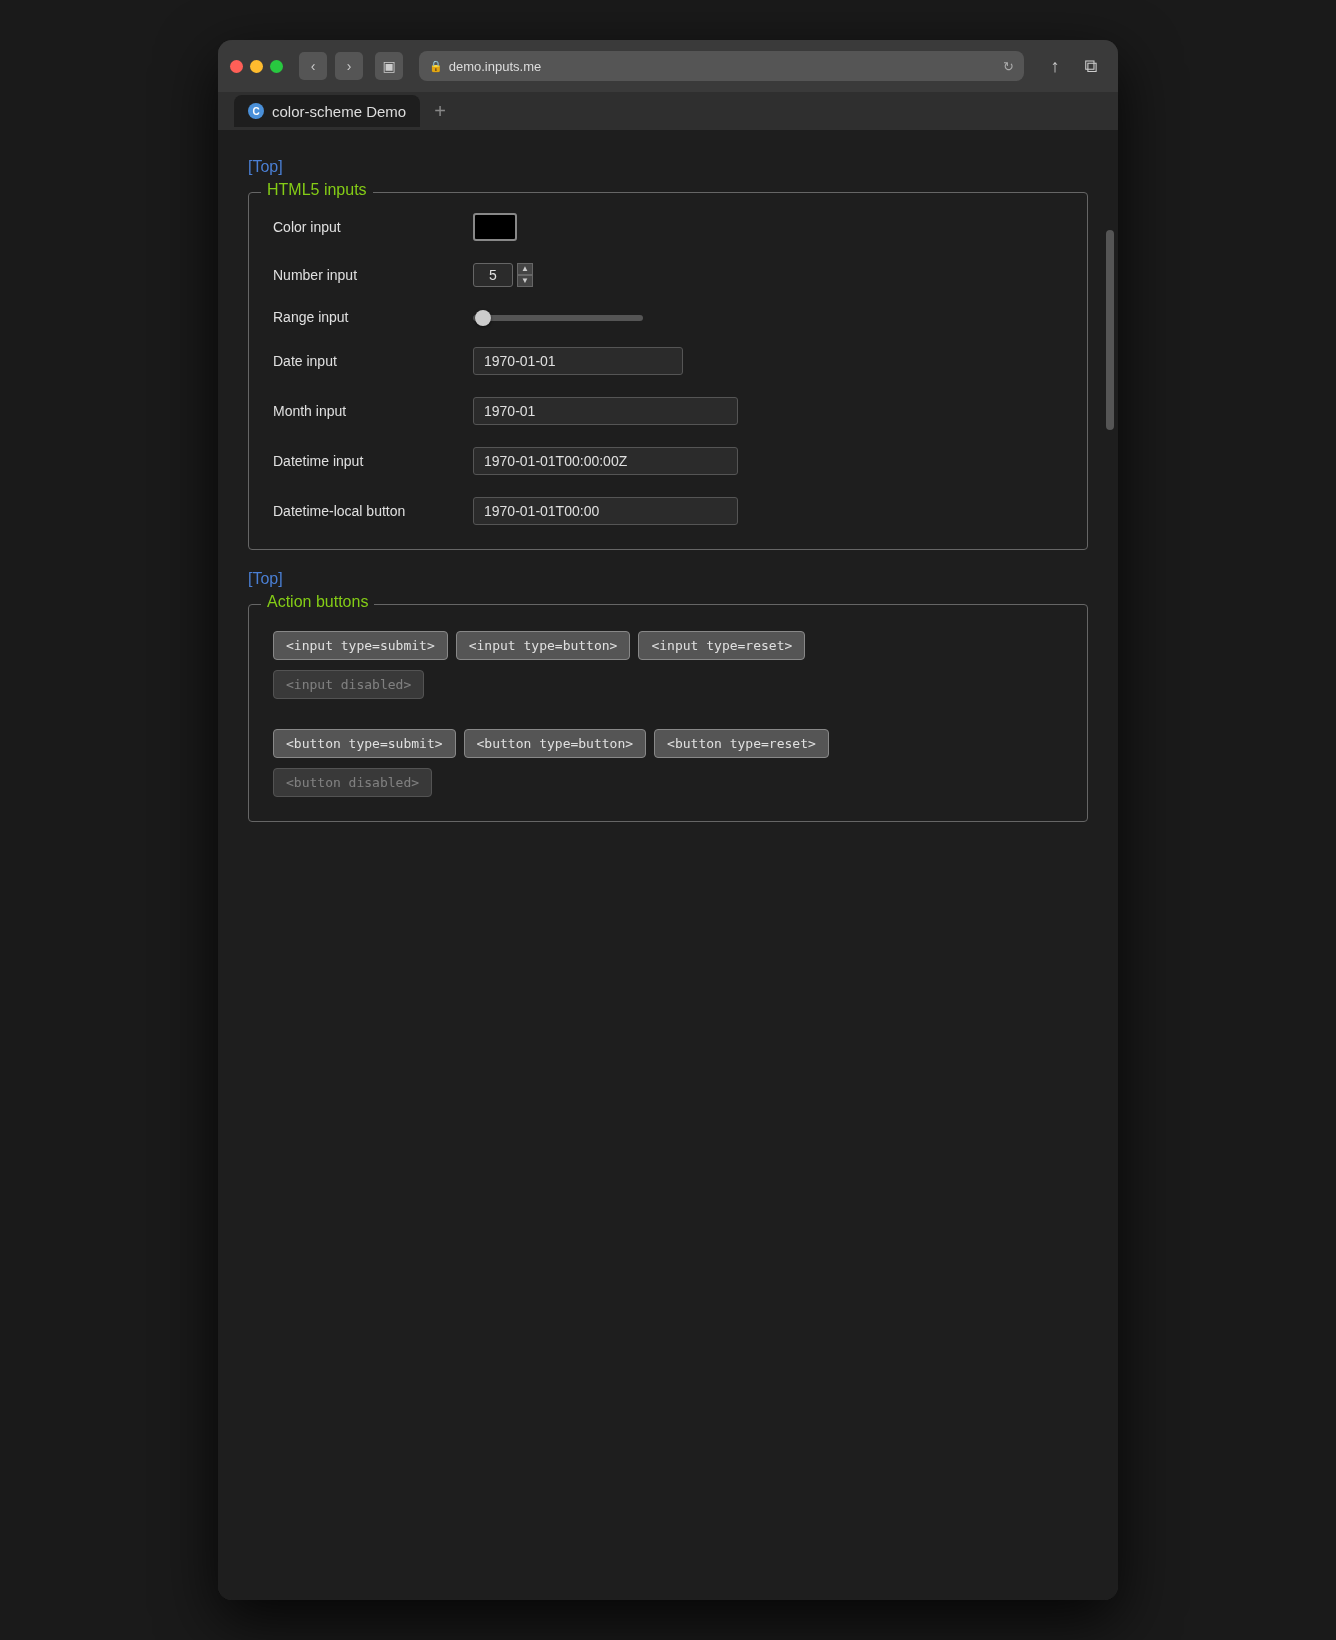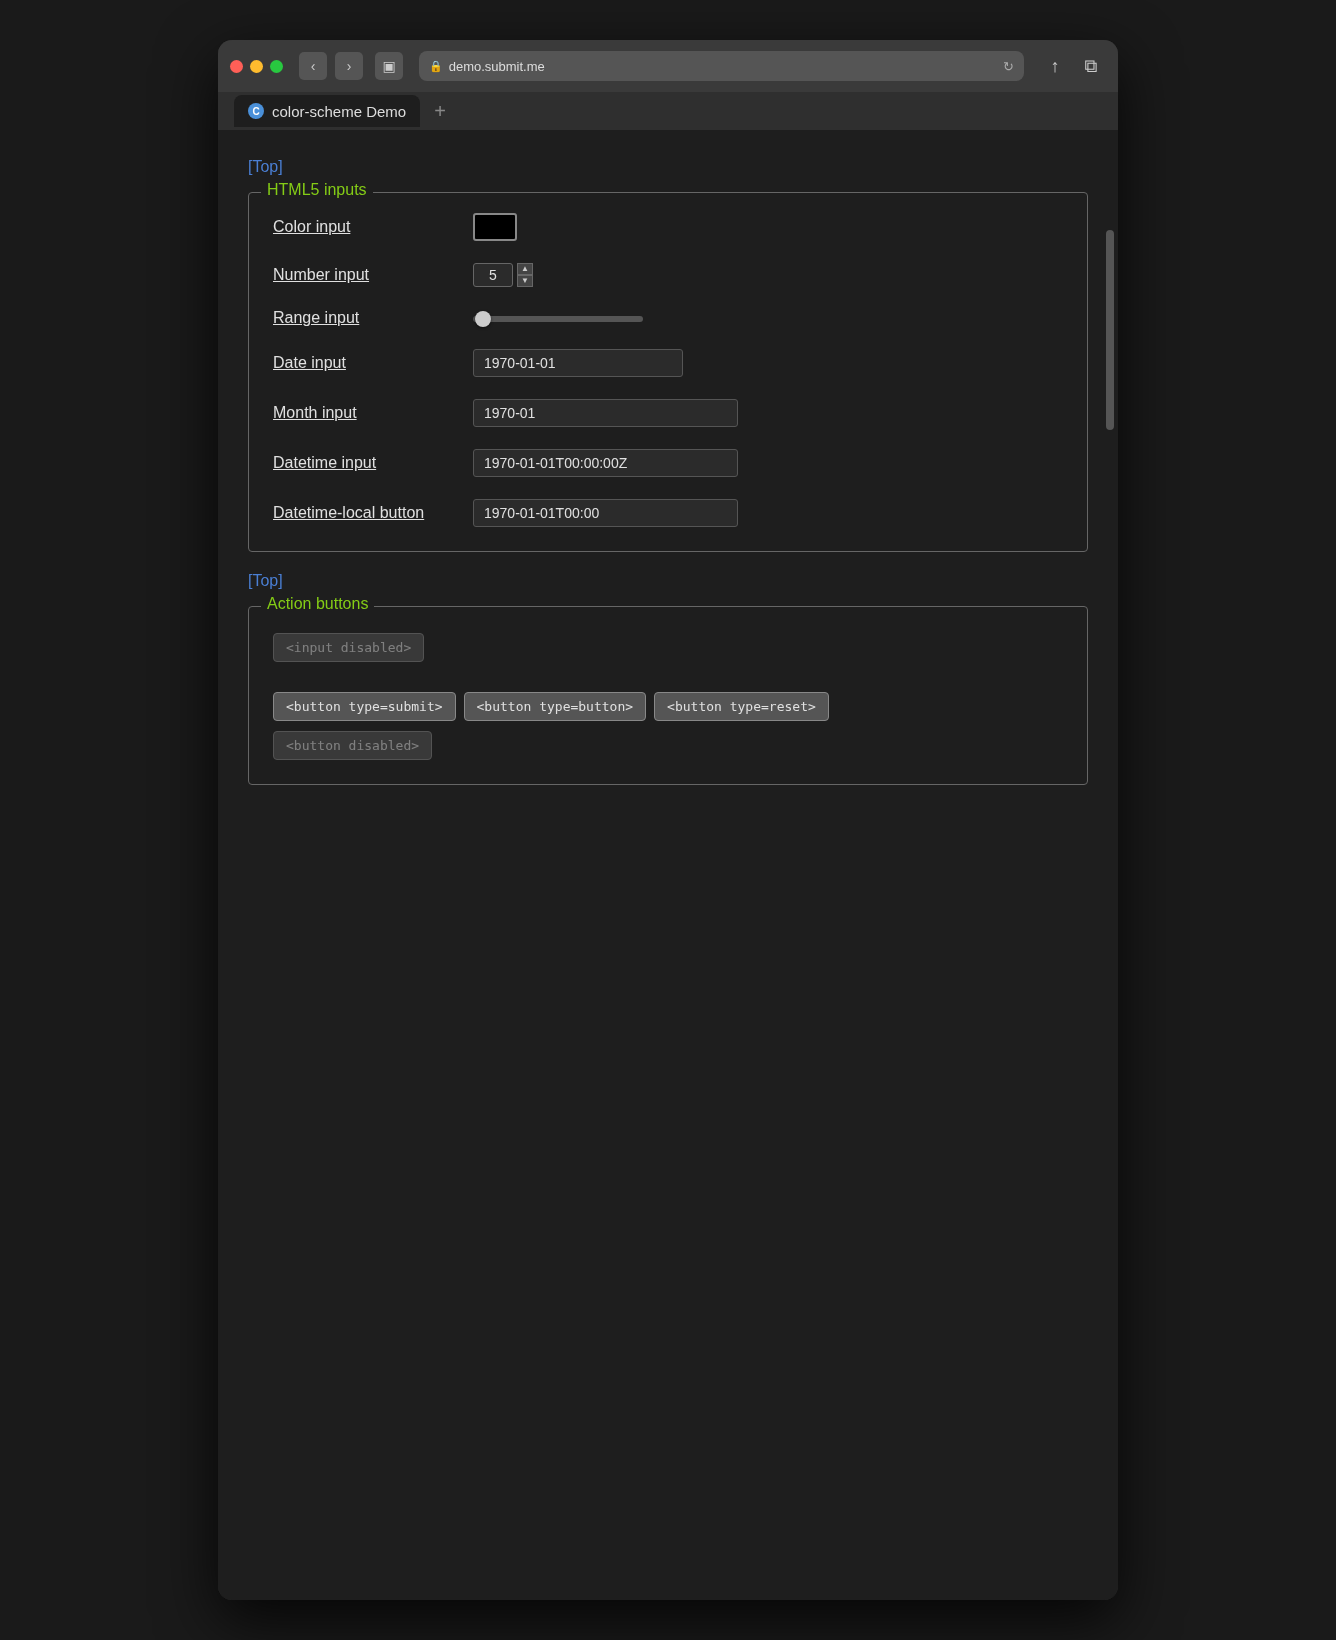--- a/index.html
+++ b/index.html
@@ -233,24 +233,23 @@
       align-items: center;
       margin-bottom: 22px;
     }
 
     .input-row:last-child {
       margin-bottom: 0;
     }
 
     .input-label {
       color: #e0e0e0;
-      font-size: 16px;
+      font-size: 14px;
       min-width: 200px;
       flex-shrink: 0;
-      text-decoration: underline;
     }
 
     
     .color-swatch {
       width: 44px;
       height: 28px;
       background: #000;
       border: 2px solid #888;
       border-radius: 3px;
       cursor: pointer;
@@ -381,21 +380,21 @@
       <div class="traffic-light tl-minimize"></div>
       <div class="traffic-light tl-maximize"></div>
     </div>
 
     <button class="nav-btn">‹</button>
     <button class="nav-btn">›</button>
     <button class="sidebar-btn">▣</button>
 
     <div class="address-bar">
       <span class="lock-icon">🔒</span>
-      <span class="url-text">demo.submit.me</span>
+      <span class="url-text">demo.inputs.me</span>
       <button class="reload-btn">↻</button>
     </div>
 
     <div class="toolbar-right">
       <button class="toolbar-btn">↑</button>
       <button class="toolbar-btn">⧉</button>
     </div>
   </div>
 
   <div class="tab-bar">
@@ -463,20 +462,25 @@
     
     <a class="top-link" href="#">[Top]</a>
 
     
     <div class="fieldset-section">
       <span class="fieldset-legend">Action buttons</span>
 
       <div class="button-rows">
 
         <div class="button-row">
+          <button class="action-btn submit-style">&lt;input type=submit&gt;</button>
+          <button class="action-btn">&lt;input type=button&gt;</button>
+          <button class="action-btn reset-style">&lt;input type=reset&gt;</button>
+        </div>
+        <div class="button-row">
           <button class="action-btn" disabled="">&lt;input disabled&gt;</button>
         </div>
 
         <div style="height: 10px;"></div>
 
         <div class="button-row">
           <button class="action-btn submit-style">&lt;button type=submit&gt;</button>
           <button class="action-btn">&lt;button type=button&gt;</button>
           <button class="action-btn reset-style">&lt;button type=reset&gt;</button>
         </div>

